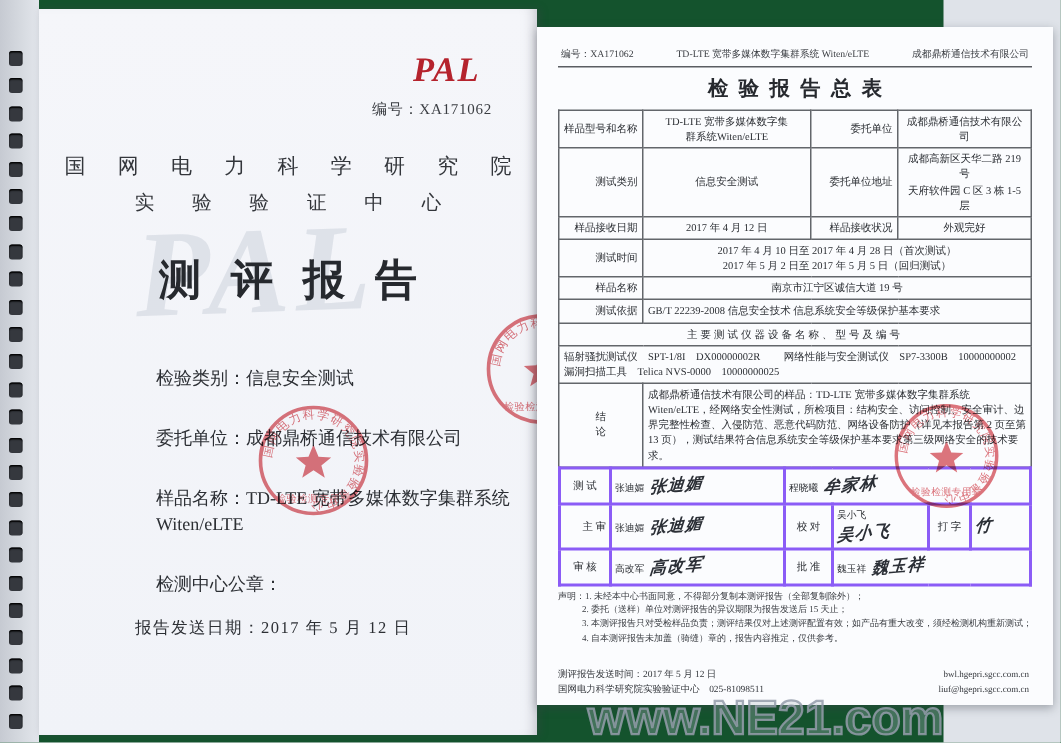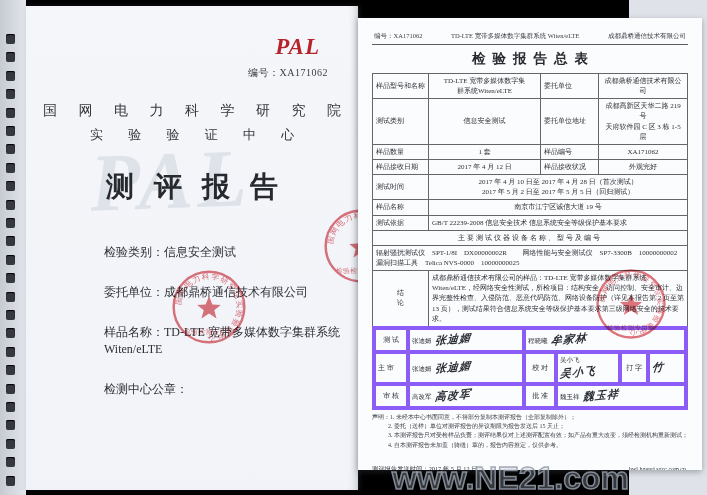--- a/index.html
+++ b/index.html
@@ -3,21 +3,21 @@
 <meta charset="utf-8">
 <style>
   * { margin:0; padding:0; box-sizing:border-box; }
   html,body { width:707px; height:495px; overflow:hidden; }
   body {
     font-family:"Liberation Serif","DejaVu Serif",serif;
     background:#dfe3e9;
     position:relative;
     color:#2e3136;
   }
-  #canvas { position:absolute; inset:0; width:629px; height:495px; background:#000000; }
+  #canvas { position:absolute; inset:0; width:629px; height:495px; background:#14532d; }
 
   
   #binding {
     position:absolute; left:0; top:0; width:26px; height:495px;
     background:linear-gradient(90deg,#c6cad2 0%,#d6dae0 55%,#e3e6ec 100%);
   }
   .hole {
     position:absolute; left:6px; width:9px; height:10px;
     background:#35383e; border-radius:2px; box-shadow:inset 0 1px 1px #000;
   }
@@ -84,30 +84,30 @@
   .rp-title {
     text-align:center; font-size:13.5px; font-weight:bold;
     letter-spacing:7px; text-indent:7px; color:#26292e; margin:5px 0 5px 0;
   }
   table.summary { width:100%; border-collapse:collapse; table-layout:fixed; }
   table.summary td {
     border:1px solid #63666b; font-size:7px; color:#2c2f34;
     padding:2px 3px; vertical-align:middle; line-height:1.45;
     overflow:hidden;
   }
-  td.lbl { text-align:left; background:#fbfcfe; }
+  td.lbl { text-align:right; background:#fbfcfe; }
   td.val { text-align:center; white-space:pre-line; }
   td.val-left { text-align:left; white-space:pre-line; }
   td.center-head { text-align:center; letter-spacing:2px; }
   td.tiny { font-size:6.2px; white-space:pre-line; text-align:left; line-height:1.7; }
   td.concl-lbl { text-align:center; white-space:pre-line; line-height:2.6; }
   td.para { text-align:left; white-space:pre-line; font-size:6.8px; line-height:1.55; padding:4px 5px; }
 
   table.sigs { width:100%; border-collapse:collapse; table-layout:fixed; margin-top:-1px; }
-  table.sigs td { border:4px solid #8b5cf6; font-size:7px; color:#2c2f34; padding:2px 2px; height:24px; vertical-align:middle; }
+  table.sigs td { border:2px solid #8b5cf6; font-size:7px; color:#2c2f34; padding:2px 2px; height:24px; vertical-align:middle; }
   .sig-printed { font-size:6.5px; margin-right:3px; }
   .handwriting {
     display:inline-block; font-family:"DejaVu Sans",sans-serif;
     font-size:11px; font-weight:bold; font-style:italic; color:#2b2f36;
     transform:rotate(-5deg) skewX(-10deg); letter-spacing:1px;
   }
   .notes { margin-top:3px; font-size:6px; color:#3a3d42; line-height:1.55; }
   .notes .note-line { padding-left:16px; }
   .notes .note-line:first-child { padding-left:0; }
 
@@ -173,20 +173,21 @@
     <div class="org-line1">国 网 电 力 科 学 研 究 院</div>
     <div class="org-line2">实 验 验 证 中 心</div>
     <div class="pal-watermark">PAL</div>
     <div class="cover-title">测评报告</div>
     <div id="left-fields">
         <div class="field-line"><span class="f-label">检验类别：</span><span class="f-value">信息安全测试</span></div>
         <div class="field-line"><span class="f-label">委托单位：</span><span class="f-value">成都鼎桥通信技术有限公司</span></div>
         <div class="field-line"><span class="f-label">样品名称：</span><span class="f-value">TD-LTE 宽带多媒体数字集群系统 Witen/eLTE</span></div>
         <div class="field-line"><span class="f-label">检测中心公章：</span><span class="f-value"></span></div>
       </div>
+    <div class="send-date">报告发送日期：2017 年 5 月 12 日</div>
     <div class="stamp" style="left:145px; top:263px; width:76px; height:76px;">
         <svg viewBox="0 0 100 100" width="100%" height="100%">
     <defs>
             <path id="arc0" d="M 50,50 m -37,0 a 37,37 0 1,1 74,0 a 37,37 0 1,1 -74,0"></path>
           </defs>
     <circle cx="50" cy="50" r="46.5" fill="none" stroke="#d8565f" stroke-width="3.2"></circle>
     <text font-size="10.5" fill="#d8565f" letter-spacing="1.2" font-family="'Liberation Serif',serif">
       <textPath href="#arc0" startOffset="2">国网电力科学研究院实验验证中心</textPath>
     </text>
     <polygon fill="#d8565f" points="50,36 54.4,46.8 65.5,47.3 56.9,54.4 59.9,65.2 50,58.6 40.1,65.2 43.1,54.4 34.5,47.3 45.6,46.8"></polygon>
@@ -232,26 +233,20 @@
             <td class="val">成都鼎桥通信技术有限公司</td>
           </tr>
           <tr>
             <td class="lbl">测试类别</td>
             <td class="val">信息安全测试</td>
             <td class="lbl">委托单位地址</td>
             <td class="val">成都高新区天华二路 219 号
 天府软件园 C 区 3 栋 1-5 层</td>
           </tr>
           <tr>
-            <td class="lbl">样品数量</td>
-            <td class="val">1 套</td>
-            <td class="lbl">样品编号</td>
-            <td class="val">XA171062</td>
-          </tr>
-          <tr>
             <td class="lbl">样品接收日期</td>
             <td class="val">2017 年 4 月 12 日</td>
             <td class="lbl">样品接收状况</td>
             <td class="val">外观完好</td>
           </tr>
           <tr>
             <td class="lbl">测试时间</td>
             <td class="val" colspan="3">2017 年 4 月 10 日至 2017 年 4 月 28 日（首次测试）
 2017 年 5 月 2 日至 2017 年 5 月 5 日（回归测试）</td>
           </tr>

